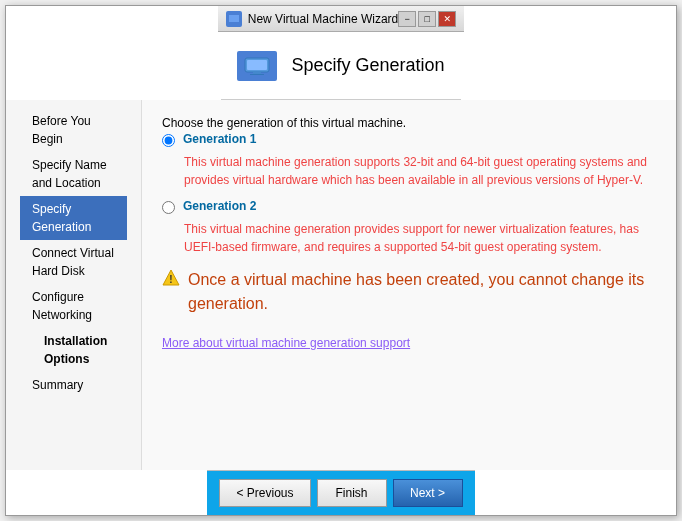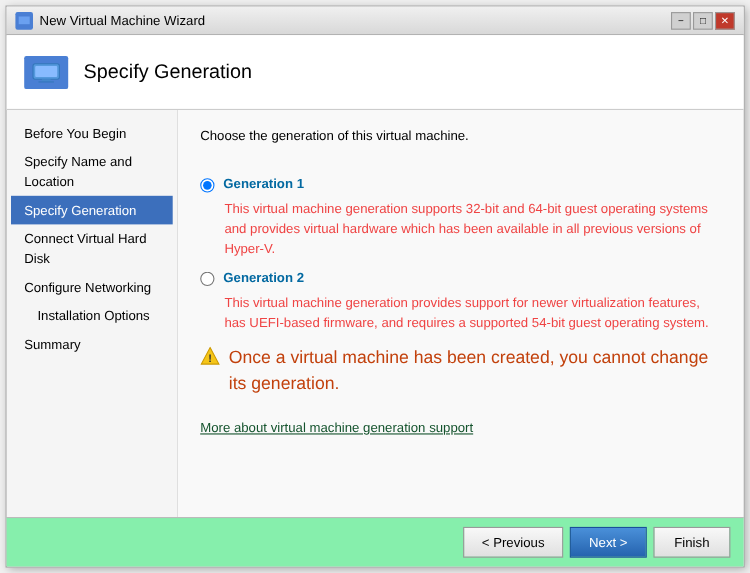--- a/index.html
+++ b/index.html
@@ -15,20 +15,21 @@
       overflow: hidden;
     }
     .window {
       width: 672px;
       height: 511px;
       background: #fff;
       border: 1px solid #999;
       box-shadow: 2px 2px 8px rgba(0,0,0,0.3);
       display: flex;
       flex-direction: column;
+      align-items: center;
     }
     .title-bar {
       background: linear-gradient(to bottom, #f0f0f0, #d8d8d8);
       border-bottom: 1px solid #aaa;
       height: 26px;
       display: flex;
       align-items: center;
       padding: 0 8px;
       justify-content: space-between;
       flex-shrink: 0;
@@ -92,50 +93,51 @@
       font-size: 18px;
       font-weight: 400;
       color: #000;
     }
     .content-area {
       display: flex;
       flex: 1;
       overflow: hidden;
     }
     .sidebar {
-      width: 156px;
+      width: 136px;
       background: #f5f5f5;
       border-right: 1px solid #ddd;
-      padding: 8px 4px;
+      padding: 8px 14px;
       flex-shrink: 0;
     }
     .sidebar-item {
       padding: 4px 12px;
       font-size: 12px;
       color: #000;
       cursor: pointer;
       line-height: 1.5;
     }
     .sidebar-item.active {
       background: #3c6fbc;
       color: #fff;
     }
     .sidebar-item.sub {
       padding-left: 24px;
+      font-weight: bold;
     }
     .main-content {
       flex: 1;
       padding: 16px 20px;
       overflow-y: auto;
       background: #f9f9f9;
     }
     .choose-text {
       font-size: 12px;
       color: #000;
-      margin-bottom: 30px;
+      margin-bottom: 2px;
     }
     .radio-option {
       display: flex;
       align-items: flex-start;
       gap: 8px;
       margin-bottom: 6px;
     }
     .radio-option input[type="radio"] {
       margin-top: 2px;
       flex-shrink: 0;
@@ -168,26 +170,26 @@
     .warning-text {
       font-size: 16px;
       color: #c2410c;
       line-height: 1.5;
     }
     .link-area {
       margin-top: auto;
       padding-top: 20px;
     }
     .more-link {
-      color: #14532d;
+      color: #8b5cf6;
       cursor: pointer;
       font-size: 12px;
     }
     .footer {
-      background: #86efac;
+      background: #0ea5e9;
       border-top: 1px solid #bbb;
       padding: 8px 12px;
       display: flex;
       justify-content: flex-end;
       gap: 6px;
       flex-shrink: 0;
       align-items: center;
     }
     .footer-btn {
       padding: 4px 16px;
@@ -280,17 +282,17 @@
         </div>
 
         <div class="link-area">
           <a class="more-link" href="#">More about virtual machine generation support</a>
         </div>
       </div>
     </div>
 
     <div class="footer">
       <button class="footer-btn">&lt; Previous</button>
+      <button class="footer-btn">Finish</button>
       <button class="footer-btn primary">Next &gt;</button>
-      <button class="footer-btn">Finish</button>
     </div>
   </div>
 </div>
 
 </body></html>

